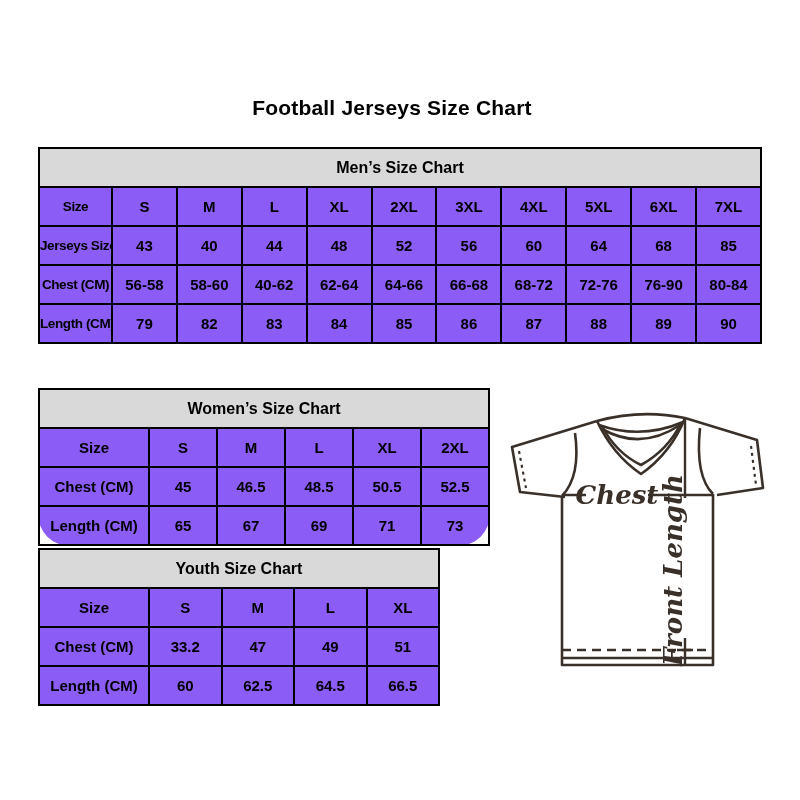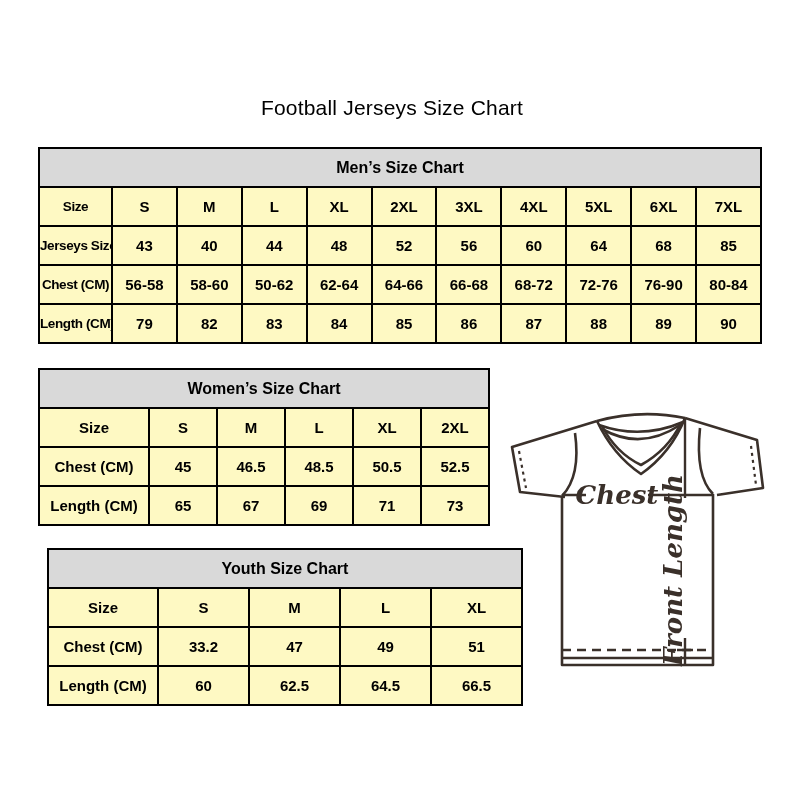--- a/index.html
+++ b/index.html
@@ -2,37 +2,37 @@
 <html><head>
 <meta charset="utf-8">
 <style>
   html,body { margin:0; padding:0; background:#fff; }
   .page {
     position:relative; width:800px; height:800px; background:#ffffff;
     font-family:"Liberation Sans", sans-serif; overflow:hidden; color:#000;
   }
   .main-title {
     position:absolute; top:96px; left:0; width:784px; text-align:center;
-    font-size:21px; font-weight:normal; letter-spacing:0.2px;
+    font-size:21px; font-weight:bold; letter-spacing:0.2px;
   }
   table.size-table {
     position:absolute; border-collapse:collapse; table-layout:fixed;
-    background:#fef9c3;
+    background:#8b5cf6;
   }
   table.size-table th, table.size-table td {
     border:2px solid #000; text-align:center; vertical-align:middle;
     padding:0; font-weight:bold; overflow:hidden; white-space:nowrap;
   }
   table.size-table th.tbl-title {
     background:#d9d9d9; font-size:16px; height:37px;
   }
   table.size-table td { font-size:15px; height:37px; }
   table.mens  { left:38px; top:147px; width:724px; }
-  table.womens{ left:38px; top:368px; width:452px; }
-  table.youth { left:47px; top:548px; width:476px; }
+  table.womens{ left:38px; top:388px; width:452px;border-radius:32px; }
+  table.youth { left:38px; top:548px; width:402px; }
   table.mens td.row-label { font-size:13.5px; letter-spacing:-0.4px; }
   td.row-label { font-size:14.5px; }
   svg.jersey { position:absolute; left:498px; top:398px; }
   .measure-label {
     font-family:"DejaVu Serif", serif; font-weight:bold; font-style:italic;
     font-size:26px;
   }
 </style>
 </head>
 <body>
@@ -82,21 +82,21 @@
       <td>56</td>
       <td>60</td>
       <td>64</td>
       <td>68</td>
       <td>85</td>
     </tr>
     <tr>
       <td class="row-label">Chest (CM)</td>
       <td>56-58</td>
       <td>58-60</td>
-      <td>50-62</td>
+      <td>40-62</td>
       <td>62-64</td>
       <td>64-66</td>
       <td>66-68</td>
       <td>68-72</td>
       <td>72-76</td>
       <td>76-90</td>
       <td>80-84</td>
     </tr>
     <tr>
       <td class="row-label">Length (CM)</td>

